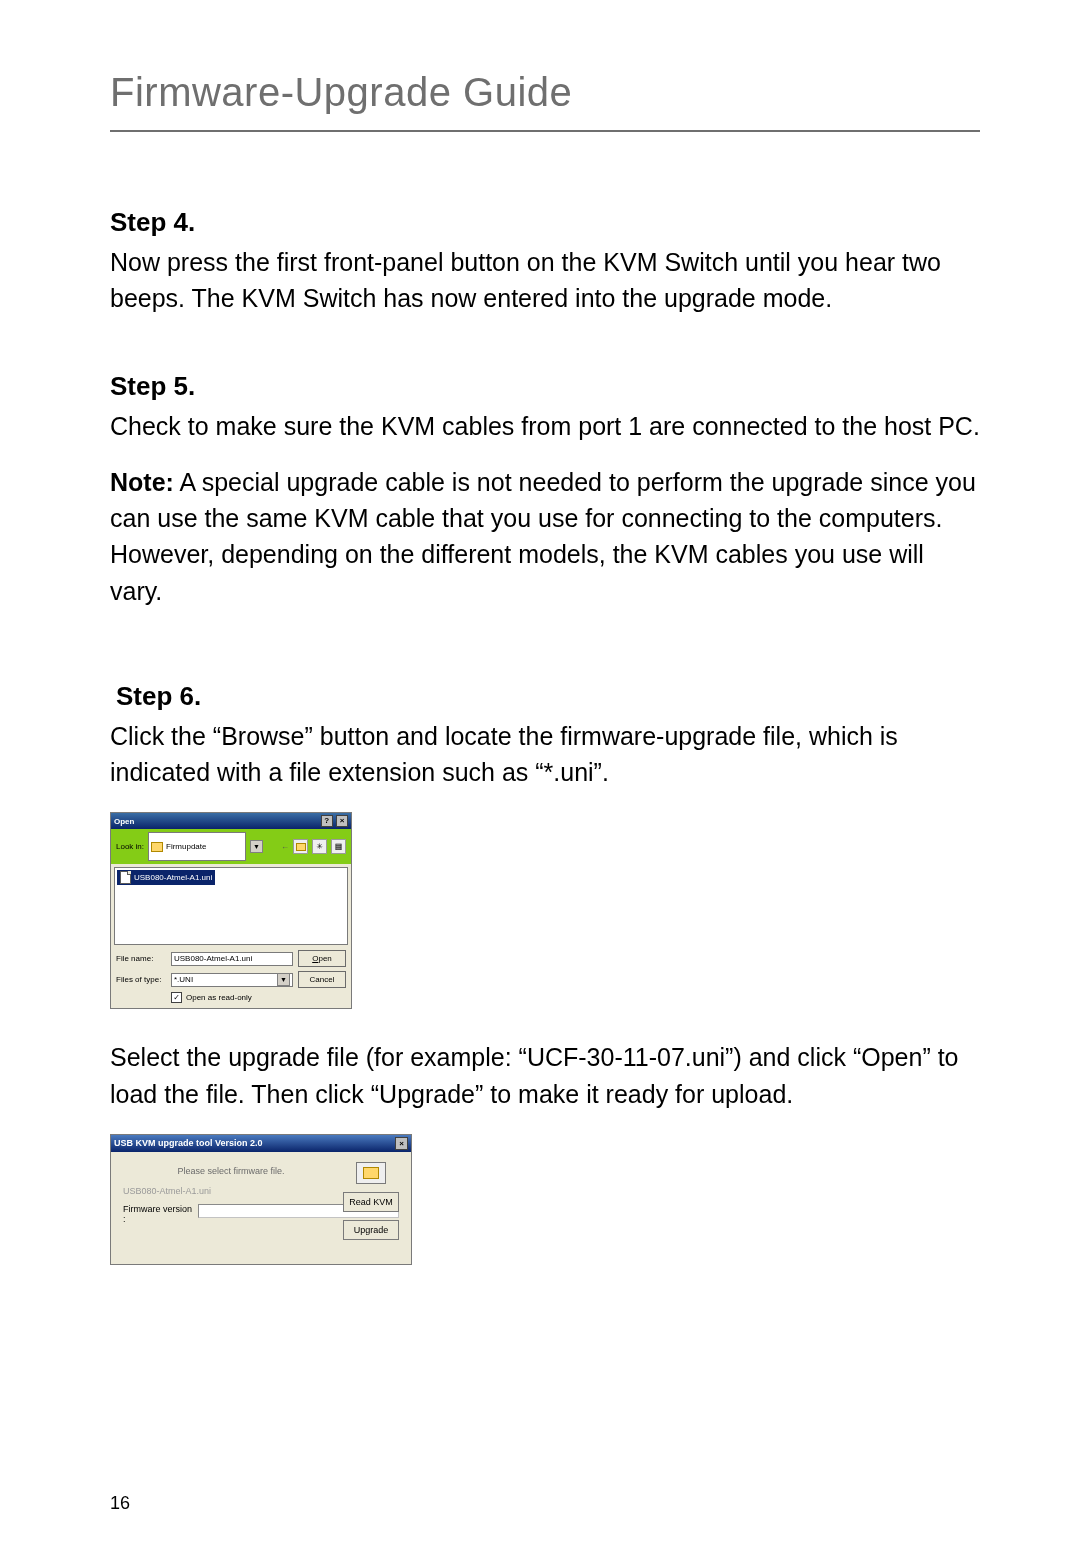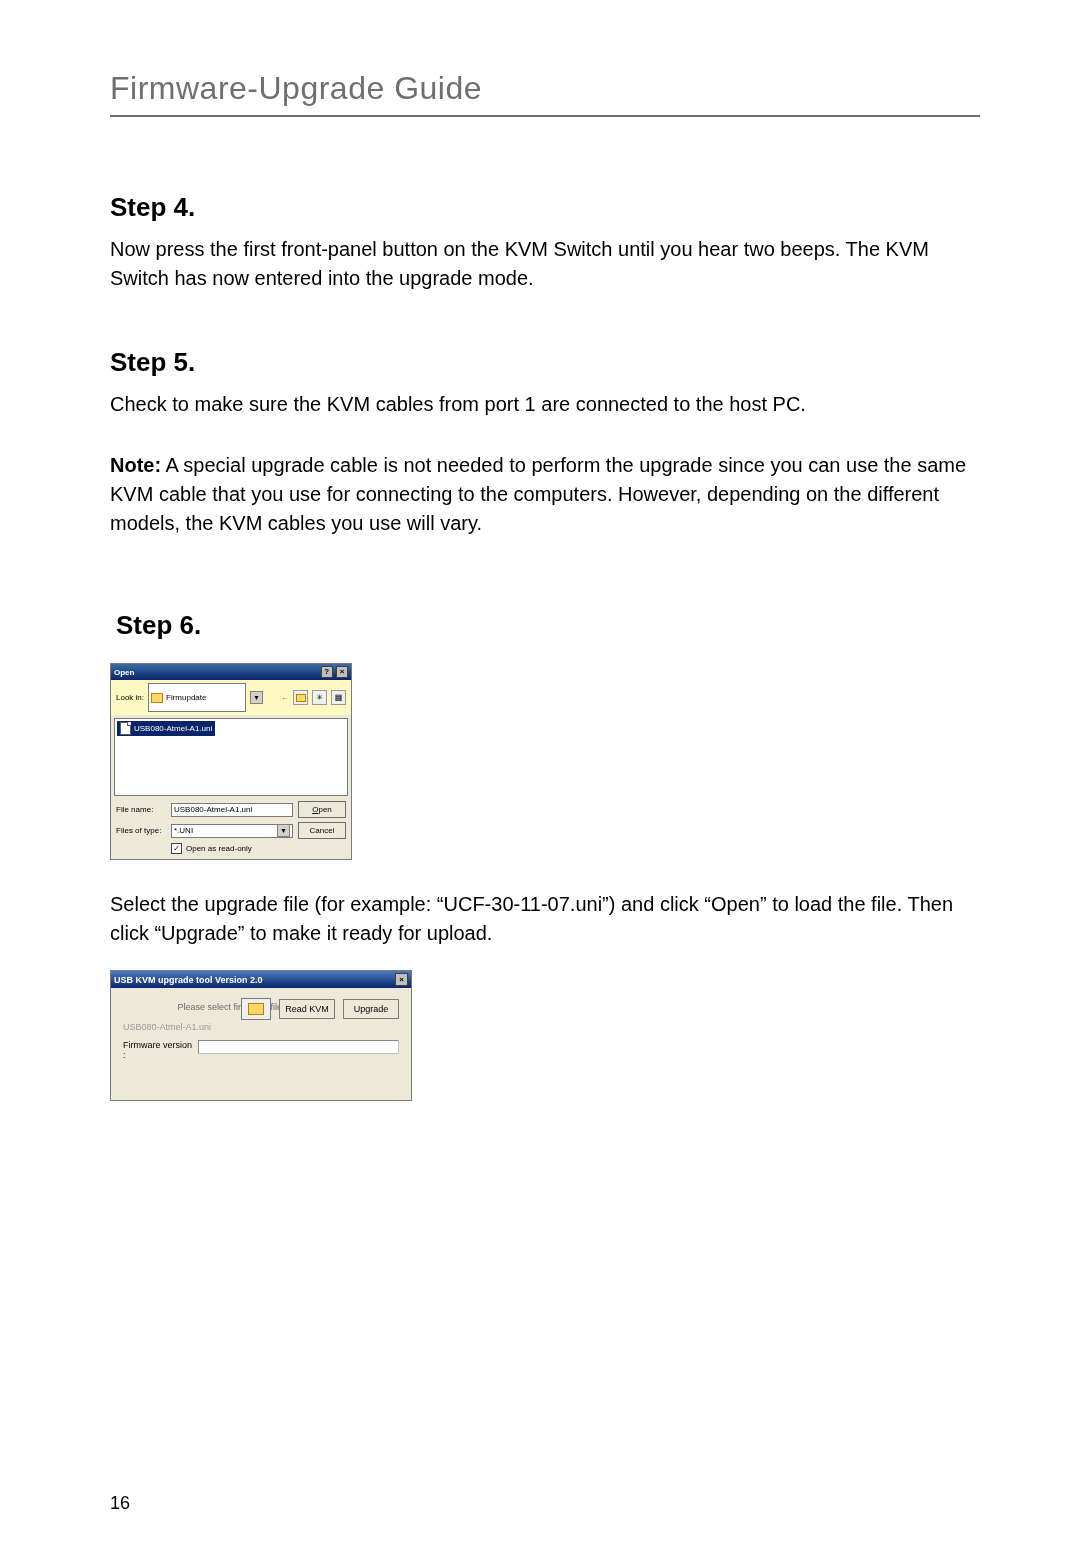--- a/index.html
+++ b/index.html
@@ -11,43 +11,43 @@
     width: 1080px;
   }
   .page {
     padding: 70px 100px 40px 110px;
     box-sizing: border-box;
     width: 1080px;
     min-height: 1542px;
     position: relative;
   }
   .doc-title {
-    font-size: 32px;
+    font-size: 40px;
     color: #6f6f6f;
     letter-spacing: 0.5px;
-    padding-bottom: 8px;
+    padding-bottom: 15px;
     border-bottom: 2px solid #6f6f6f;
     margin-bottom: 75px;
     font-weight: 400;
   }
   .section-title {
     font-size: 25px;
     font-weight: bold;
     margin-bottom: 18px;
   }
   .step-heading {
     font-size: 26px;
     font-weight: bold;
     margin-top: 20px;
     margin-bottom: 6px;
   }
   .body-text {
-    font-size: 20px;
+    font-size: 25px;
     line-height: 1.45;
-    margin: 12px 0 6px 0;
+    margin: 0 0 6px 0;
   }
   .spacer-med { height: 28px; }
   .spacer-lg { height: 46px; }
 
   
   .open-dlg {
     width: 240px;
     border: 1px solid #7a7a7a;
     font-size: 8px;
     background: #ece9d8;
@@ -70,21 +70,21 @@
     border:1px solid #404040;
     width:10px;height:10px;
     line-height:10px;text-align:center;
     font-weight:bold;
     margin-left:1px;
     font-size:8px;
   }
   .open-dlg .toolbar {
     display:flex;align-items:center;gap:4px;
     padding:3px 5px;
-    background:#fef9c3;
+    background:#84cc16;
   }
   .open-dlg .lookin-combo {
     flex:0 0 92px;
     border:1px solid #7a7a7a;background:#fff;
     height:13px;display:flex;align-items:center;padding:7px 2px;
     gap:3px;
   }
   .folder-ico{
     width:10px;height:8px;background:#ffd76b;border:1px solid #b08800;
   }
@@ -132,21 +132,21 @@
     display:inline-block;background:#c0c0c0;color:#000;border:1px solid #404040;
     width:11px;height:11px;line-height:11px;text-align:center;font-size:8px;font-weight:bold;
   }
   .tool-dlg .body{
     padding:10px 12px 14px 12px;position:relative;min-height:88px;
   }
   .tool-dlg .prompt{color:#6b6b6b;text-align:center;margin:4px 0 10px 28px;width:160px;}
   .tool-dlg .filez{color:#9a9a9a;margin-bottom:8px;}
   .tool-dlg .fw-line{display:flex;flex-direction:row;gap:2px;}
   .tool-dlg .fw-input{border:1px solid #c3c3c3;height:12px;background:#fff;width:200px;border-top-color:#8a8a8a;border-left-color:#8a8a8a;}
-  .tool-dlg .side-btns{position:absolute;right:12px;top:10px;display:flex;flex-direction:row;gap:8px;align-items:center;}
+  .tool-dlg .side-btns{position:absolute;right:12px;top:10px;display:flex;flex-direction:column;gap:8px;align-items:center;}
   .tool-dlg .side-btns .folder-btn{
     width:28px;height:20px;border:1px solid #7a7a7a;background:#efefef;display:flex;align-items:center;justify-content:center;
   }
   .tool-dlg .side-btns .sbtn{
     width:54px;height:18px;border:1px solid #7a7a7a;background:#ece9d8;display:flex;align-items:center;justify-content:center;
   }
 
   .page-number{
     position:absolute;left:110px;bottom:28px;font-size:18px;
   }
@@ -169,20 +169,21 @@
   <div class="step-heading">Step 5.</div>
   <p class="body-text">Check to make sure the KVM cables from port 1 are connected to the host PC.</p>
   <div style="height:14px;"></div>
   <p class="body-text">
     <b>Note:</b><span> A special upgrade cable is not needed to perform the upgrade since you can use the same KVM cable that you use for connecting to the computers. However, depending on the different models, the KVM cables you use will vary.</span>
   </p>
 
   <div class="spacer-lg"></div>
 
   <div class="step-heading" style="margin-left:6px;">Step 6.</div>
+  <p class="body-text">Click the “Browse” button and locate the firmware-upgrade file, which is indicated with a file extension such as “*.uni”.</p>
 
   <div class="open-dlg">
     <div class="titlebar">
       <span>Open</span>
       <span class="winbtns">
         <span>?</span>
         <span>×</span>
       </span>
     </div>
     <div class="toolbar">

